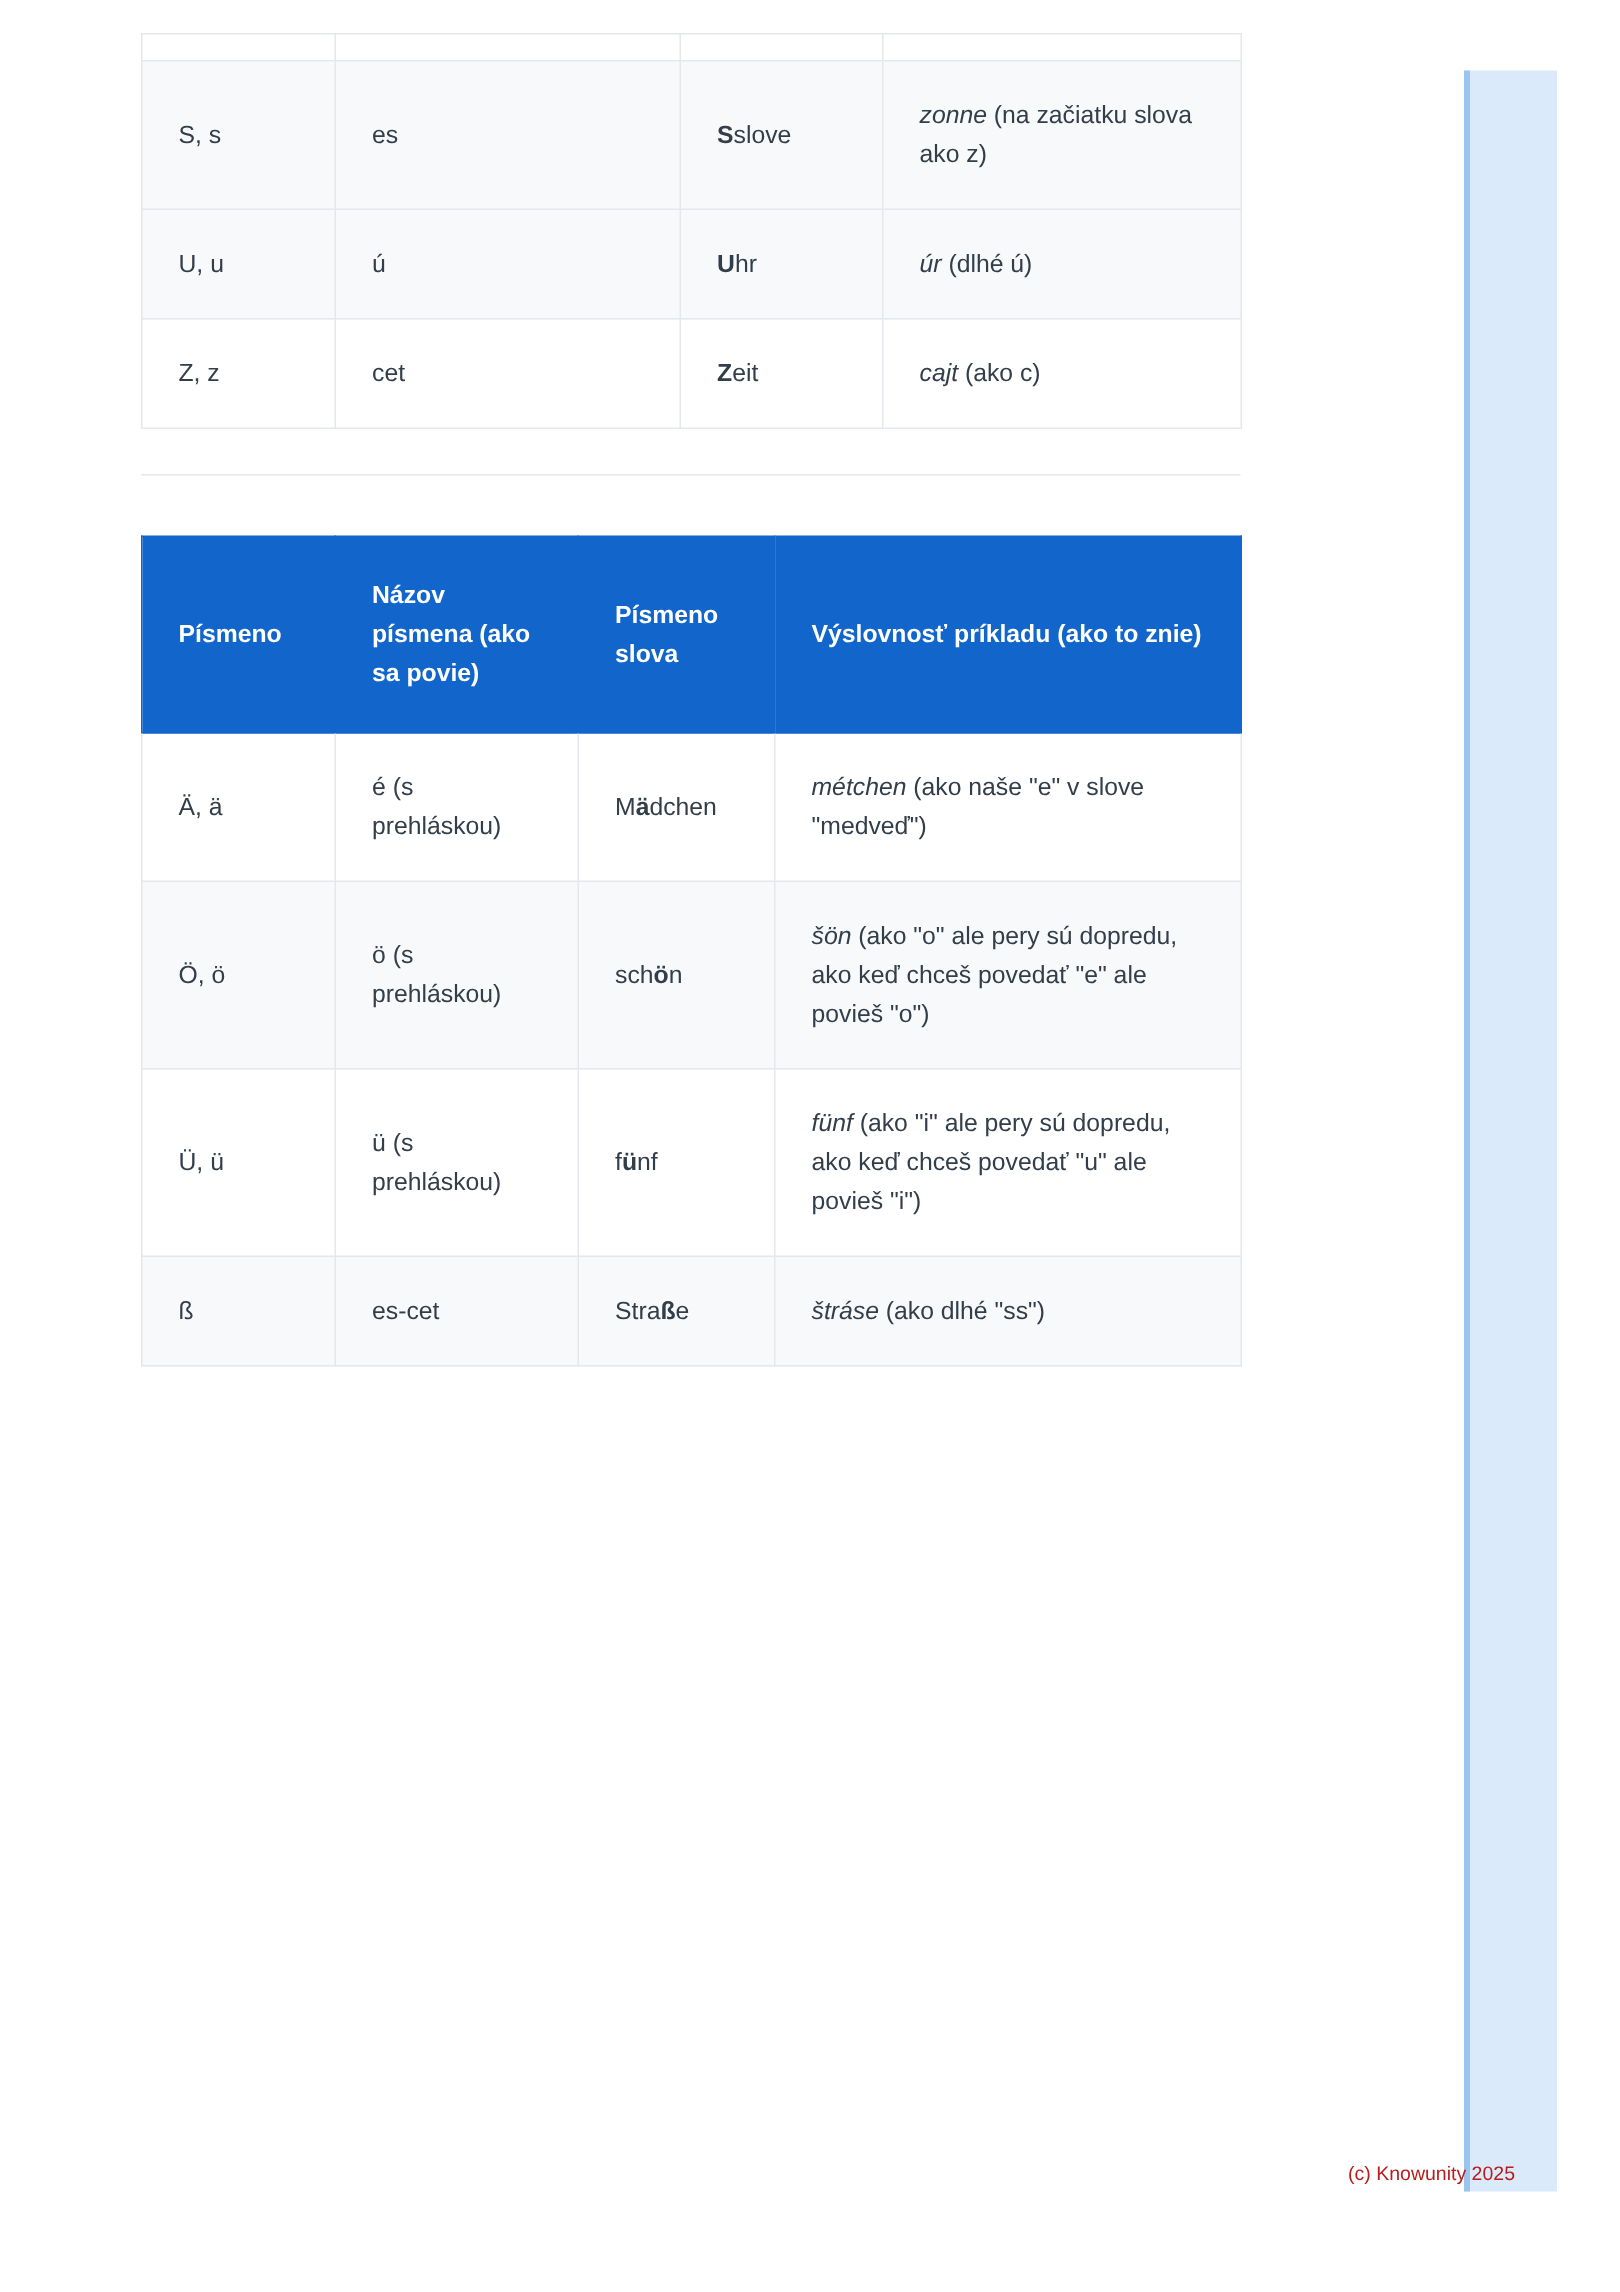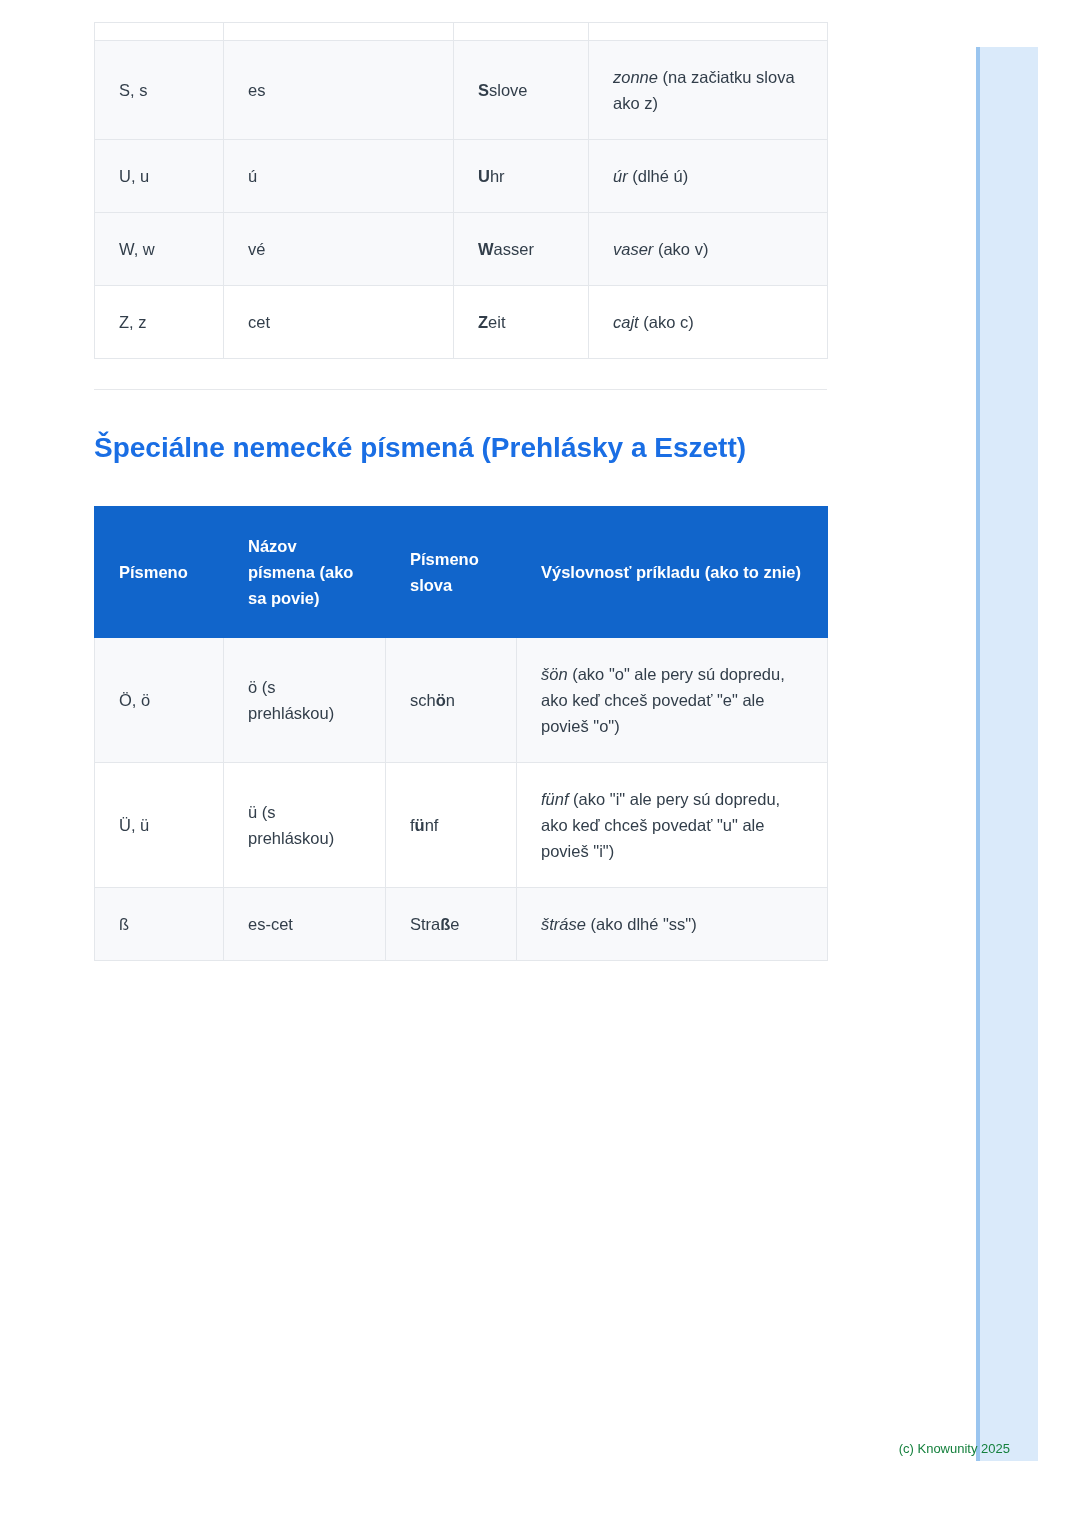--- a/index.html
+++ b/index.html
@@ -65,21 +65,21 @@
     width: 62px;
     height: 1414px;
     background: #daeafa;
     border-left: 4px solid #9ac5ef;
   }
   .copyright {
     position: absolute;
     top: 1441px;
     right: 70px;
     font-size: 13px;
-    color: #15803d;
+    color: #b91c1c;
   }
 </style>
 </head>
 <body>
 
 <div class="content">
 
   <table class="alpha-table">
     <colgroup>
       <col style="width:129px">
@@ -99,55 +99,54 @@
           <td>es</td>
           <td><span></span><b>S</b><span>slove</span></td>
           <td><i>zonne</i><span> (na začiatku slova ako z)</span></td>
         </tr>
         <tr class="stripe">
           <td>U, u</td>
           <td>ú</td>
           <td><span></span><b>U</b><span>hr</span></td>
           <td><i>úr</i><span> (dlhé ú)</span></td>
         </tr>
-        <tr class="stripe">
-          <td>W, w</td>
-          <td>vé</td>
-          <td><span></span><b>W</b><span>asser</span></td>
-          <td><i>vaser</i><span> (ako v)</span></td>
-        </tr>
         <tr>
           <td>Z, z</td>
           <td>cet</td>
           <td><span></span><b>Z</b><span>eit</span></td>
           <td><i>cajt</i><span> (ako c)</span></td>
         </tr>
       </tbody>
   </table>
 
   <hr class="divider">
 
-  <h2 class="heading">Špeciálne nemecké písmená (Prehlásky a Eszett)</h2>
 
   <table class="special-table">
     <colgroup>
       <col style="width:129px">
       <col style="width:162px">
       <col style="width:131px">
       <col style="width:311px">
     </colgroup>
     <thead>
       <tr id="special-head-row">
           <th>Písmeno</th>
           <th>Názov písmena (ako sa povie)</th>
           <th>Písmeno slova</th>
           <th>Výslovnosť príkladu (ako to znie)</th>
         </tr>
     </thead>
     <tbody id="special-body">
+        <tr>
+          <td>Ä, ä</td>
+          <td>é (s prehláskou)</td>
+          <td><span>M</span><b>ä</b><span>dchen</span></td>
+          <td><i>métchen</i><span> (ako naše "e" v slove "medveď")</span></td>
+        </tr>
         <tr class="stripe">
           <td>Ö, ö</td>
           <td>ö (s prehláskou)</td>
           <td><span>sch</span><b>ö</b><span>n</span></td>
           <td><i>šön</i><span> (ako "o" ale pery sú dopredu, ako keď chceš povedať "e" ale povieš "o")</span></td>
         </tr>
         <tr>
           <td>Ü, ü</td>
           <td>ü (s prehláskou)</td>
           <td><span>f</span><b>ü</b><span>nf</span></td>

